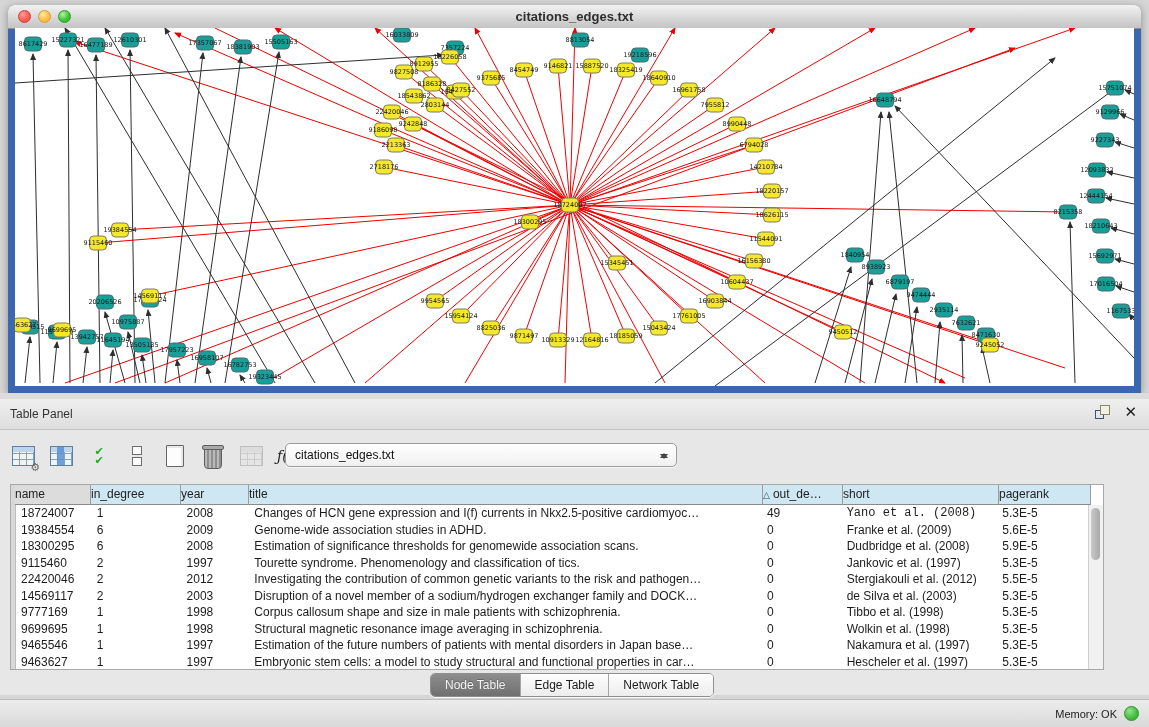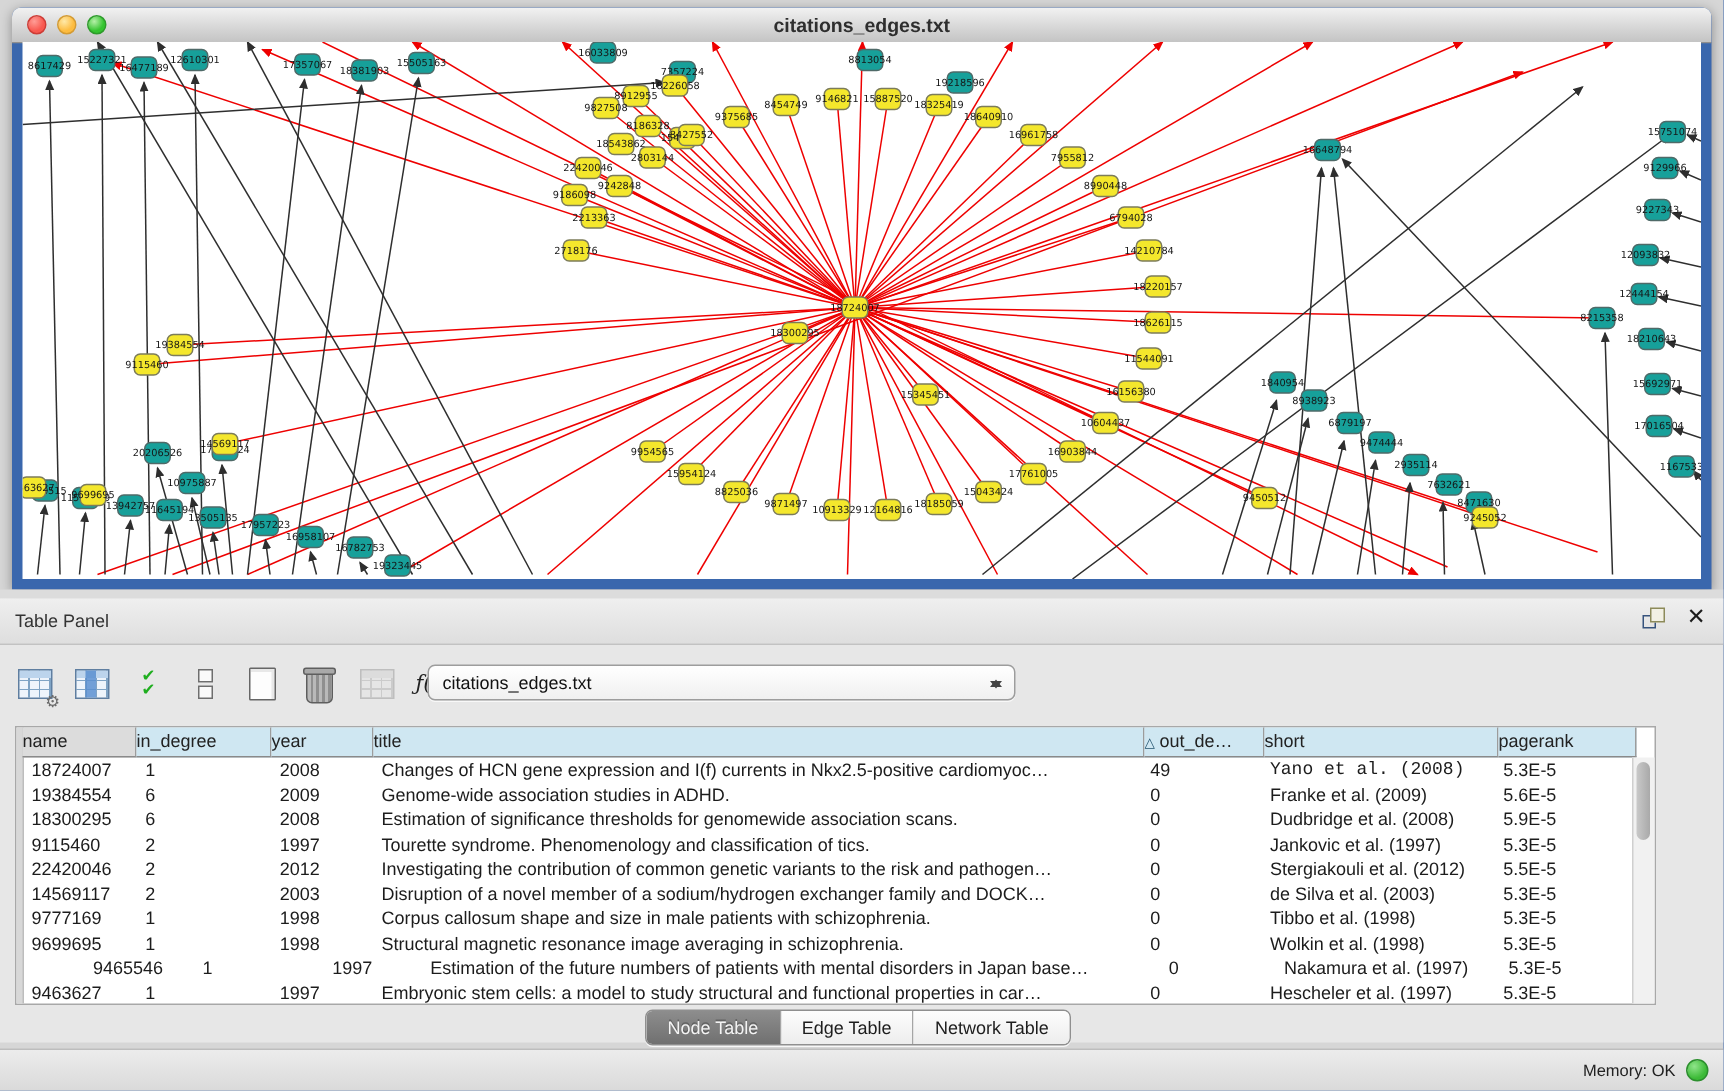--- a/index.html
+++ b/index.html
@@ -540,21 +540,21 @@
         <div class="tr">
           <div class="td" style="width: 76px;">9699695</div>
           <div class="td" style="width: 90px;">1</div>
           <div class="td" style="width: 68px;">1998</div>
           <div class="td" style="width: 514px;">Structural magnetic resonance image averaging in schizophrenia.</div>
           <div class="td" style="width: 80px;">0</div>
           <div class="td" style="width: 156px;">Wolkin et al. (1998)</div>
           <div class="td" style="width: 92px;">5.3E-5</div>
         </div>
         <div class="tr">
-          <div class="td" style="width: 76px; margin-left: 41px;">9465546</div>
+          <div class="td" style="width: 76px;">9465546</div>
           <div class="td" style="width: 90px;">1</div>
           <div class="td" style="width: 68px;">1997</div>
           <div class="td" style="width: 514px;">Estimation of the future numbers of patients with mental disorders in Japan base…</div>
           <div class="td" style="width: 80px;">0</div>
           <div class="td" style="width: 156px;">Nakamura et al. (1997)</div>
           <div class="td" style="width: 92px;">5.3E-5</div>
         </div>
         <div class="tr">
           <div class="td" style="width: 76px;">9463627</div>
           <div class="td" style="width: 90px;">1</div>

